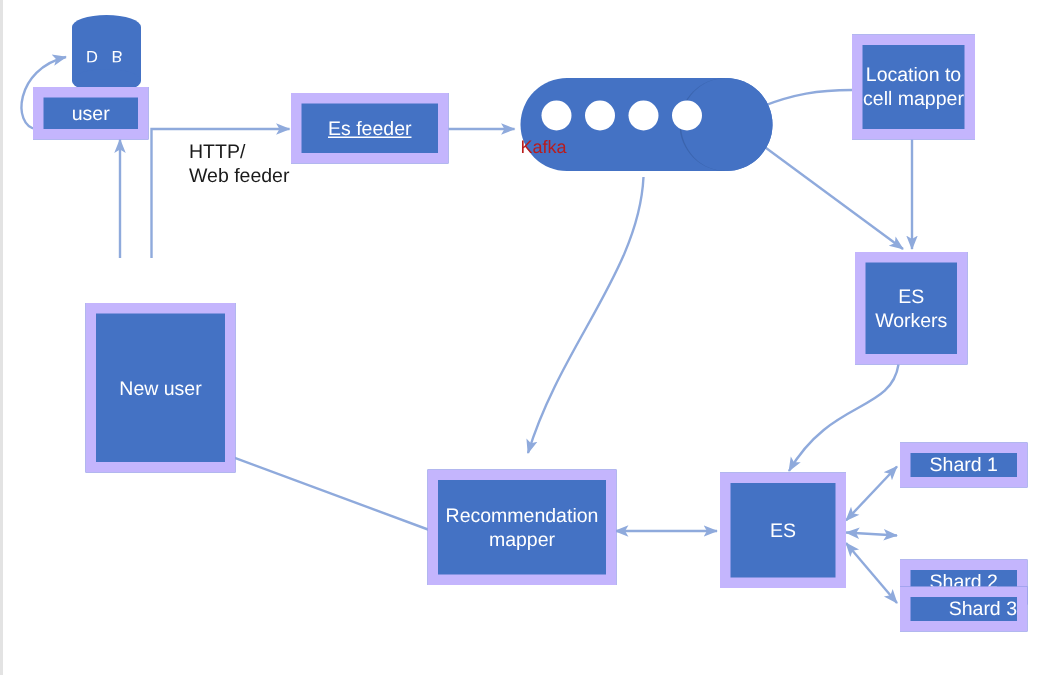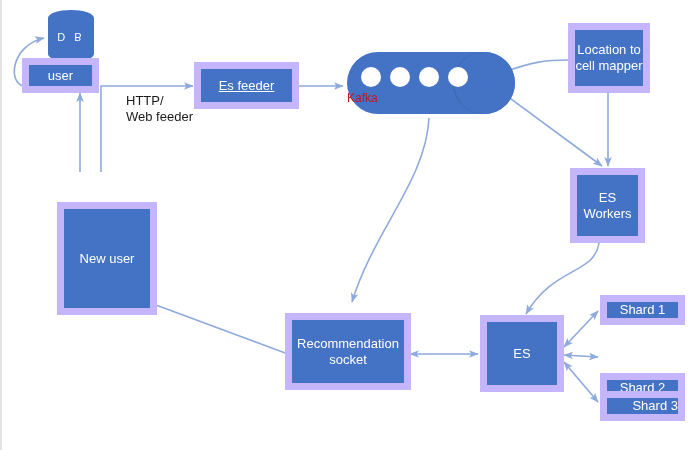--- a/index.html
+++ b/index.html
@@ -235,21 +235,21 @@
 cell mapper</span>
   </div>
 
   <div class="node" id="node-es-workers" style="left:568px; top:168px; width:75px; height:75px; font-size:13px;">
     <span class="node-label">ES
 Workers</span>
   </div>
 
   <div class="node" id="node-recommendation-engine" style="left:283px; top:313px; width:126px; height:77px; font-size:13px;">
     <span class="node-label">Recommendation
-socket</span>
+mapper</span>
   </div>
 
   <div class="node" id="node-es" style="left:478px; top:315px; width:84px; height:77px; font-size:13px;">
     <span class="node-label">ES</span>
   </div>
 
   <div class="node" id="node-shard-1" style="left:598px; top:295px; width:85px; height:30px; font-size:13px;">
     <span class="node-label">Shard 1</span>
   </div>
 

